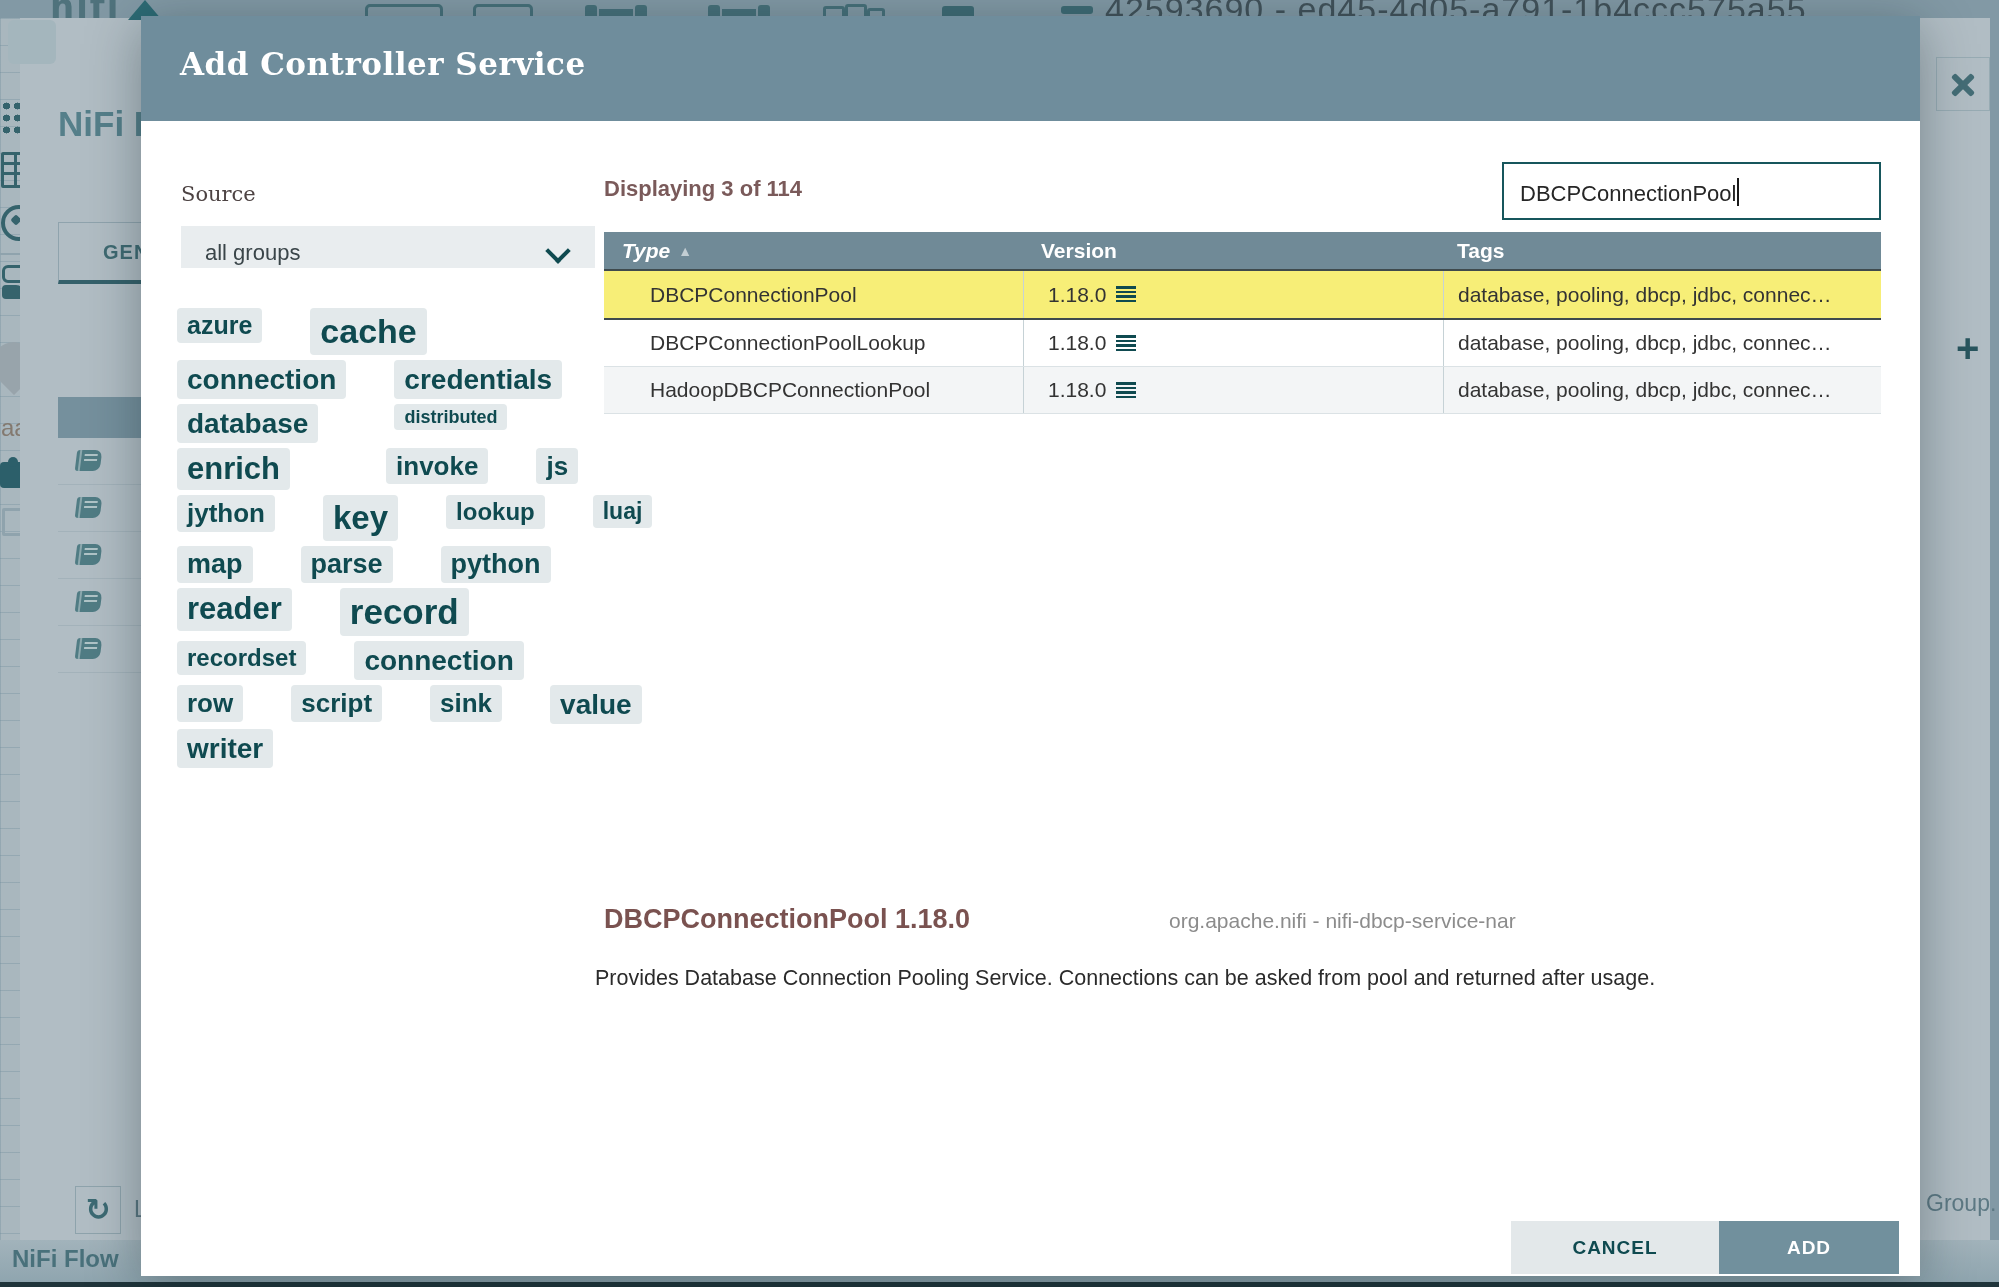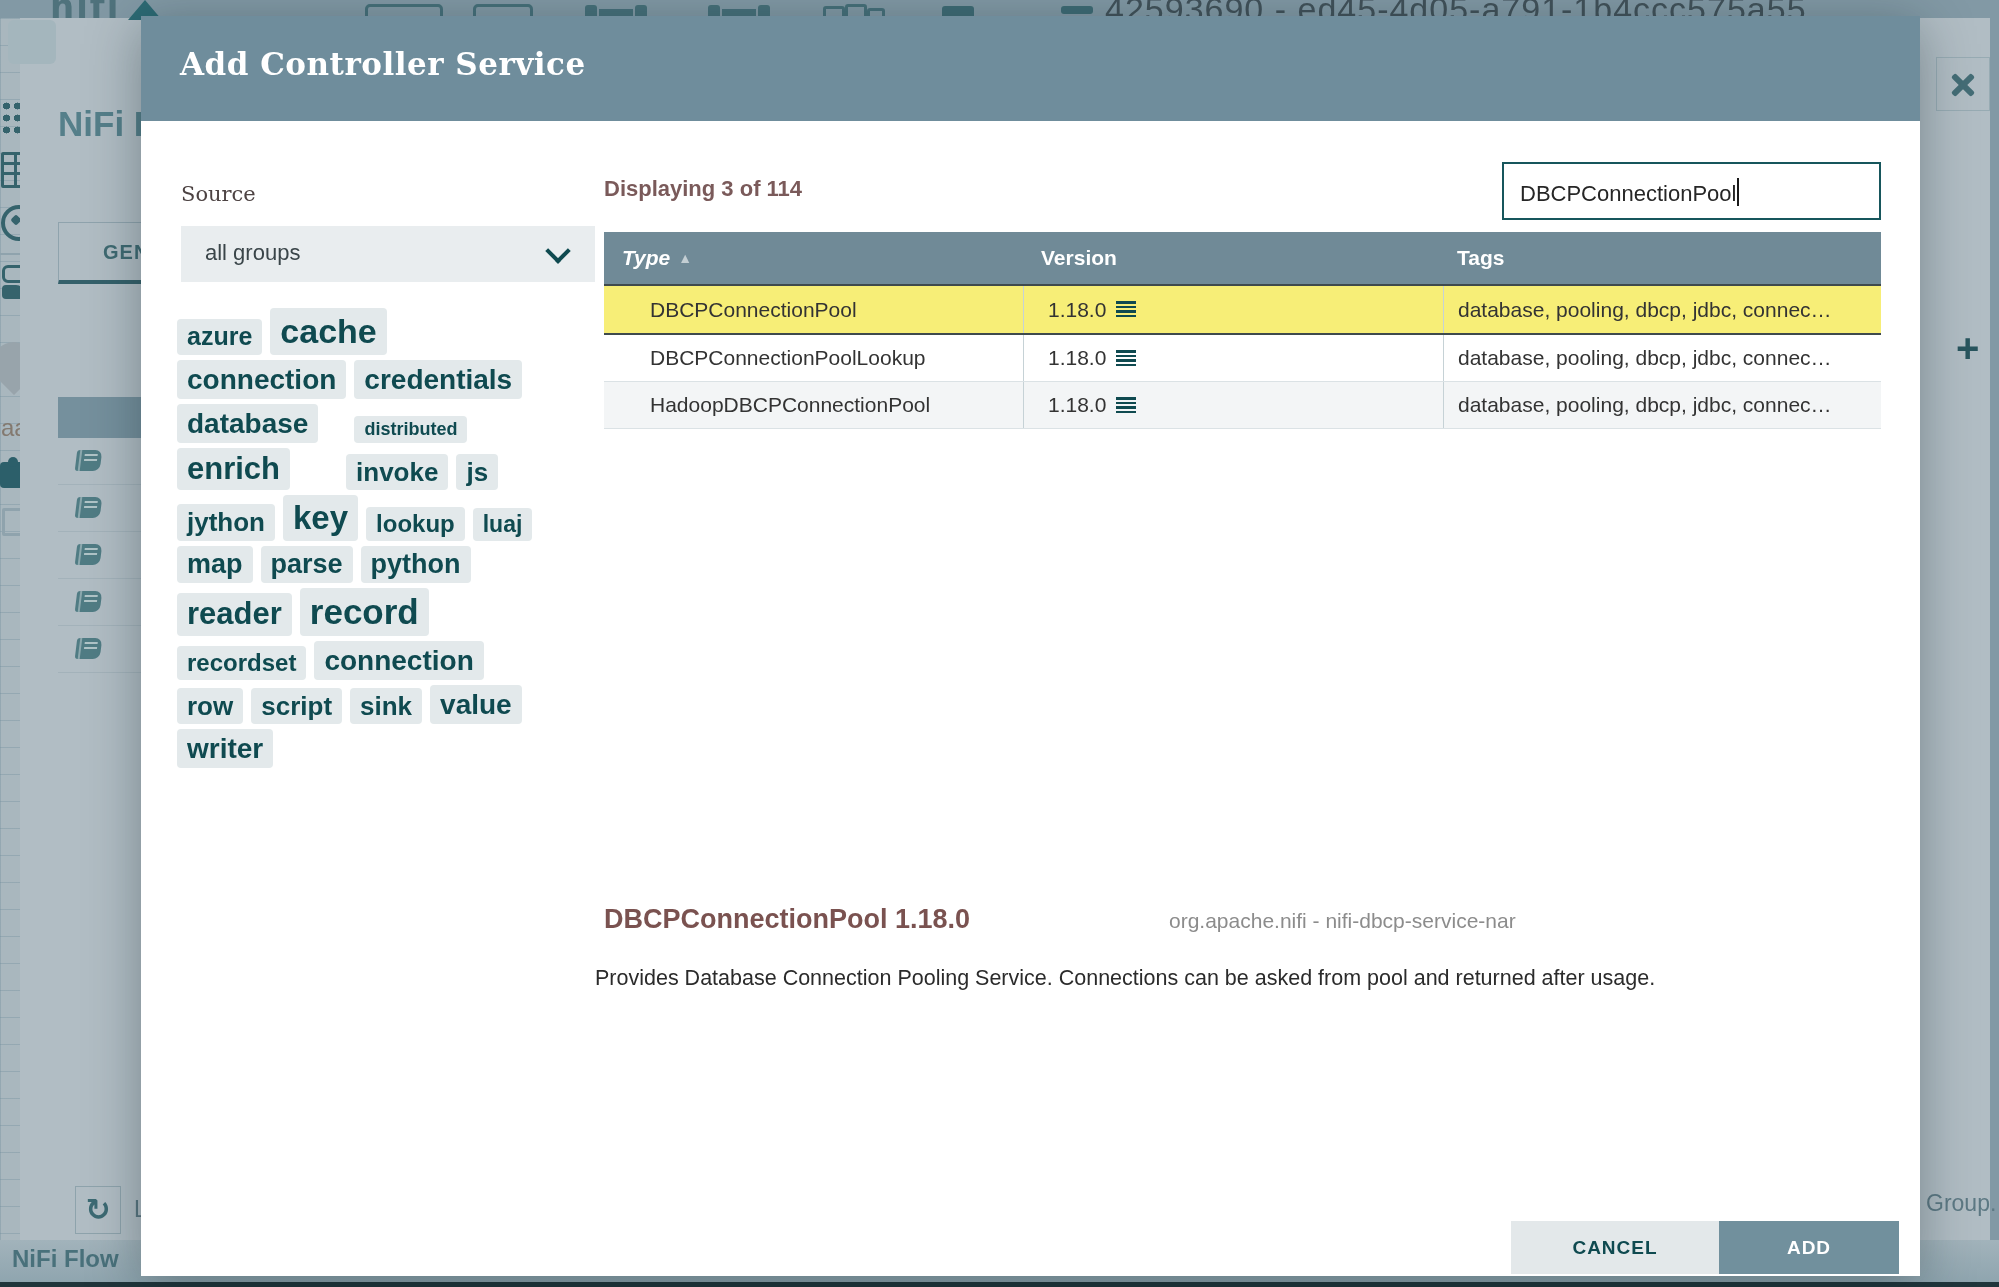--- a/index.html
+++ b/index.html
@@ -72,36 +72,36 @@
 
   
   #dialog{left:141px;top:16px;width:1779px;height:1260px;background:#ffffff;z-index:10;
     box-shadow:0 10px 50px rgba(10,30,35,.35);}
   #dlg-header{position:absolute;left:0;top:0;width:100%;height:105px;background:#6f8d9c;}
   #dlg-title{position:absolute;left:39px;top:30px;font-family:"DejaVu Serif","Liberation Serif",serif;
     font-size:31px;font-weight:bold;color:#ffffff;letter-spacing:.5px;}
 
   #src-label{position:absolute;left:40px;top:166px;font-family:"DejaVu Serif","Liberation Serif",serif;
     font-size:21px;color:#4d4343;}
-  #src-select{position:absolute;left:40px;top:210px;width:414px;height:56px;background:#e9edef;cursor:pointer;}
+  #src-select{position:absolute;left:40px;top:210px;width:414px;height:42px;background:#e9edef;cursor:pointer;}
   #src-select span.val{position:absolute;left:24px;top:14px;font-size:22px;color:#3a4549;}
   .chev{position:absolute;right:28px;top:16px;width:14px;height:14px;border-right:4px solid #0f4a50;border-bottom:4px solid #0f4a50;transform:rotate(45deg);}
 
   #tagcloud{position:absolute;left:36px;top:292px;width:470px;}
-  .tag-row{display:flex;align-items:flex-end;margin-bottom:5px;}
+  .tag-row{display:flex;align-items:flex-start;margin-bottom:5px;gap:40px;}
   .pill{background:#e3e9eb;color:#0f4a50;font-weight:bold;padding:2px 10px;margin-right:8px;border-radius:4px;white-space:nowrap;cursor:pointer;line-height:1.25;}
 
   #displaying{position:absolute;left:463px;top:160px;font-size:22px;font-weight:bold;color:#7a5a5a;}
   #filter-box{position:absolute;left:1361px;top:146px;width:379px;height:58px;box-sizing:border-box;
     border:2px solid #17565c;background:#fff;cursor:text;}
   #filter-box .txt{position:absolute;left:16px;top:14px;font-size:22px;color:#262626;white-space:nowrap;}
   .caret{display:inline-block;width:2px;height:28px;background:#1a1a1a;vertical-align:text-bottom;margin-left:1px;}
 
   #svc-table{position:absolute;left:463px;top:216px;width:1277px;}
-  .t-head{display:flex;height:52px;background:#708a97;color:#fff;font-weight:bold;font-size:21px;align-items:center;}
+  .t-head{display:flex;height:37px;background:#708a97;color:#fff;font-weight:bold;font-size:21px;align-items:center;}
   .t-head .h{box-sizing:border-box;}
   .h-type{width:419px;padding-left:18px;font-style:italic;}
   .h-ver{width:420px;padding-left:18px;}
   .h-tags{width:438px;padding-left:14px;}
   .sort{font-size:14px;font-style:normal;color:#c3ced3;margin-left:8px;vertical-align:2px;}
   .t-row{display:flex;height:46px;align-items:center;font-size:21px;color:#333;background:#fff;border-bottom:1px solid #dbe2e5;cursor:pointer;}
   .t-row.alt{background:#f3f5f6;}
   .t-row.sel{background:#f7ee77;border-top:2px solid #3f4a4d;border-bottom:2px solid #3f4a4d;height:47px;box-sizing:content-box;}
   .c{box-sizing:border-box;height:100%;display:flex;align-items:center;}
   .c-type{width:419px;padding-left:46px;}

